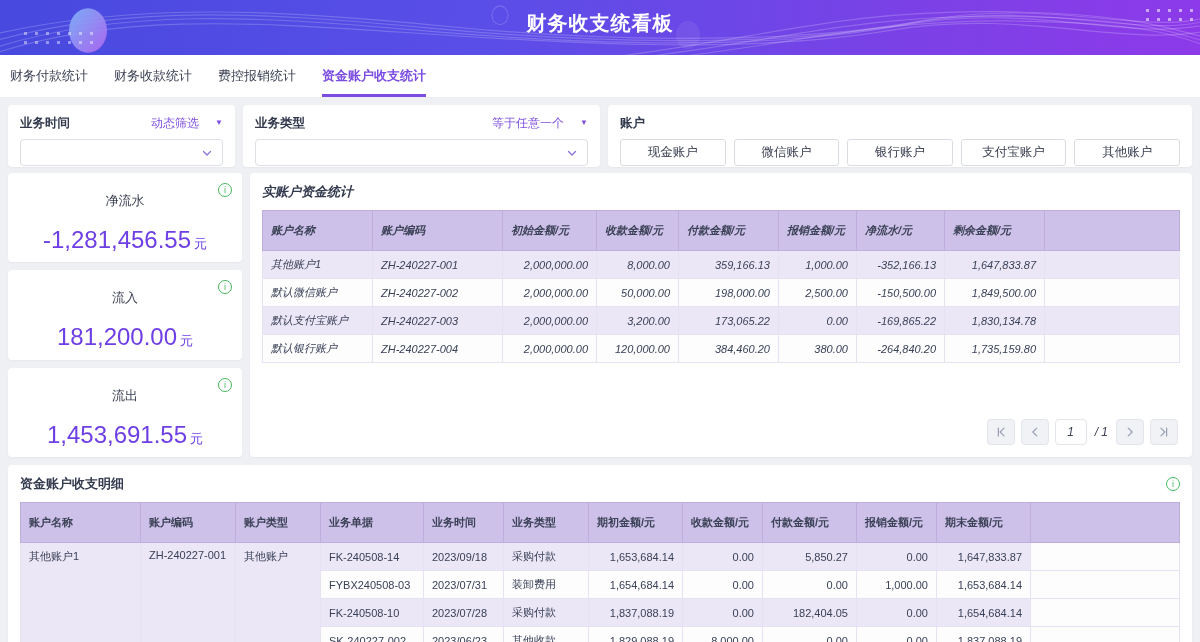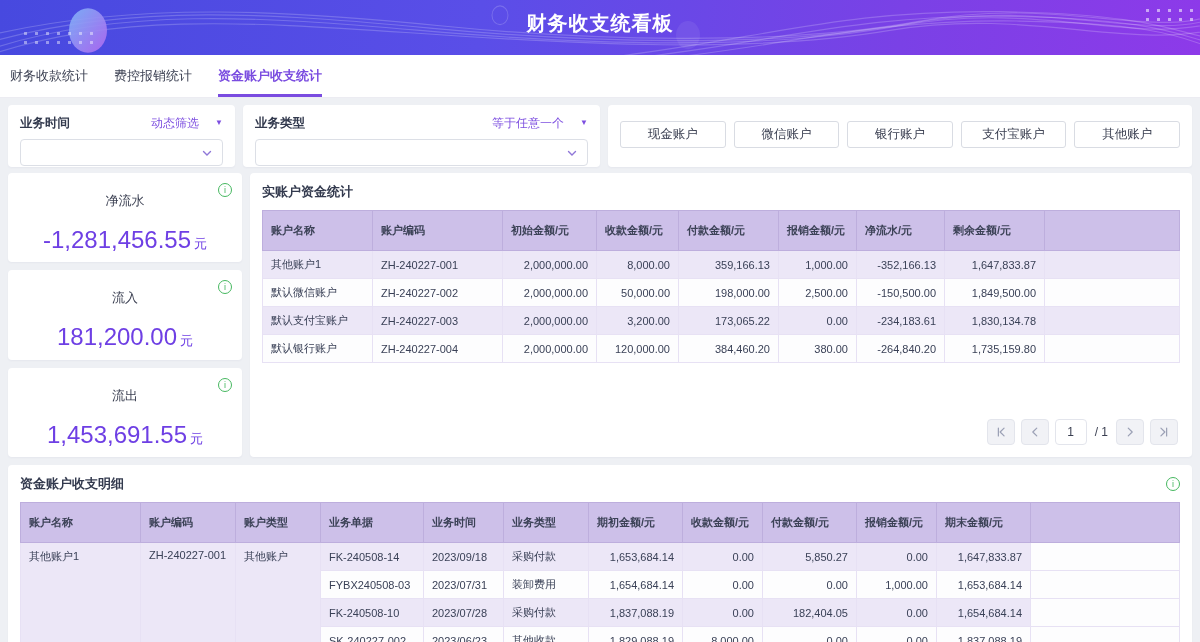--- a/index.html
+++ b/index.html
@@ -52,21 +52,21 @@
   .main-row { display:flex; gap:8px; margin-bottom:8px; height:284px; }
   .stat-col { width:234px; display:flex; flex-direction:column; gap:8px; }
   .stat-card { flex:1; position:relative; padding-top:19px; text-align:center; }
   .stat-label { font-size:13px; color:#3a3f51; }
   .info-icon { position:absolute; top:10px; right:10px; width:14px; height:14px; border-radius:50%;
     border:1px solid #46b860; color:#46b860; font-size:9px; line-height:12px; text-align:center;
     font-style:normal; cursor:pointer; }
   .stat-value { margin-top:16px; font-size:24px; color:#6e3fe4; }
   .stat-unit { font-size:13px; margin-left:3px; }
 
-  .table-panel { flex:1; padding:10px 12px; display:flex; flex-direction:column; }
+  .table-panel { flex:1; padding:10px 12px; display:flex; flex-direction:column;font-style:italic; }
   .panel-title { font-size:13px; font-weight:bold; color:#333a4e; margin-bottom:9px; }
 
   table { border-collapse:collapse; width:100%; table-layout:fixed; font-size:11px; }
   th { text-align:left; font-weight:bold; color:#3c4257; background:#cdc0e9;
     padding:12px 8px; border:1px solid #bdaedd; }
   td { padding:6px 8px; border:1px solid #e7e1f4; color:#3a4157; background:#fdfdfe;
     word-break:break-all; }
   tr.alt td { background:#ece7f7; }
   td.r, th.r-h { text-align:right; }
   td.r { text-align:right; }
@@ -109,20 +109,21 @@
     <circle cx="88" cy="26" r="19" fill="url(#cg)" opacity="0.9"></circle>
     <circle cx="500" cy="13" r="8" stroke="rgba(255,255,255,0.18)" fill="none"></circle>
     <circle cx="688" cy="30" r="12" fill="rgba(255,255,255,0.07)"></circle>
   </svg>
   <div class="dots dots-left"></div>
   <div class="dots dots-right"></div>
   <h1>财务收支统看板</h1>
 </div>
 
 <div class="tabbar">
+  <div class="tab">财务付款统计</div>
   <div class="tab">财务收款统计</div>
   <div class="tab">费控报销统计</div>
   <div class="tab active">资金账户收支统计</div>
 </div>
 
 <div class="content">
 
   <div class="filter-row">
     <div class="panel filter-panel fp-time">
       <div class="filter-head">
@@ -150,20 +151,23 @@
       </div>
       <div class="select">
         <span></span>
         <svg width="12" height="12" viewBox="0 0 12 12">
           <path d="M2.5 4.5 L6 8 L9.5 4.5" stroke="#8f77d8" stroke-width="1.4" fill="none" stroke-linecap="round"></path>
         </svg>
       </div>
     </div>
 
     <div class="panel filter-panel fp-account">
+      <div class="filter-head">
+        <span class="filter-label">账户</span>
+      </div>
       <div class="btn-row">
         <button class="acct-btn">现金账户</button>
         <button class="acct-btn">微信账户</button>
         <button class="acct-btn">银行账户</button>
         <button class="acct-btn">支付宝账户</button>
         <button class="acct-btn">其他账户</button>
       </div>
     </div>
   </div>
 
@@ -237,21 +241,21 @@
               <td class="r">1,849,500.00</td>
               <td></td>
           </tr>
           <tr class="alt">
             <td>默认支付宝账户</td>
               <td>ZH-240227-003</td>
             <td class="r">2,000,000.00</td>
               <td class="r">3,200.00</td>
             <td class="r">173,065.22</td>
               <td class="r">0.00</td>
-            <td class="r">-234,183.61</td>
+            <td class="r">-169,865.22</td>
               <td class="r">1,830,134.78</td>
               <td></td>
           </tr>
           <tr>
             <td>默认银行账户</td>
               <td>ZH-240227-004</td>
             <td class="r">2,000,000.00</td>
               <td class="r">120,000.00</td>
             <td class="r">384,460.20</td>
               <td class="r">380.00</td>

